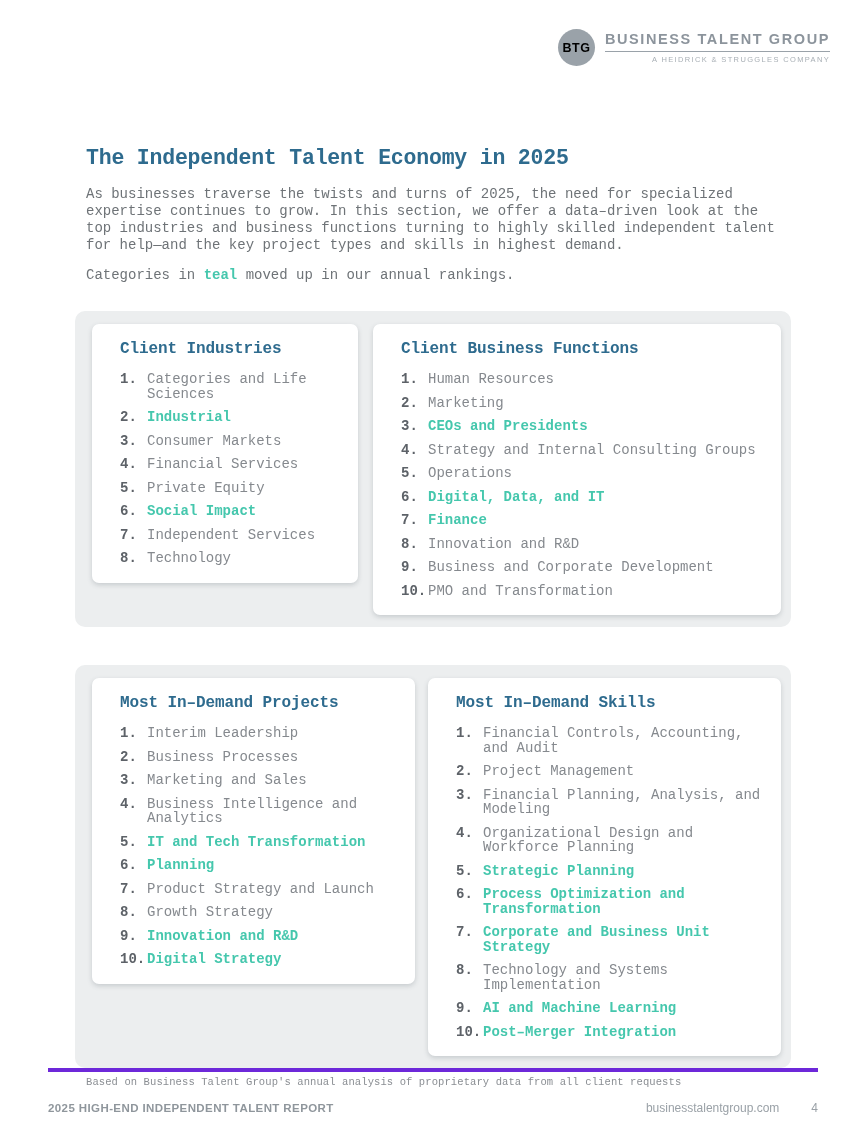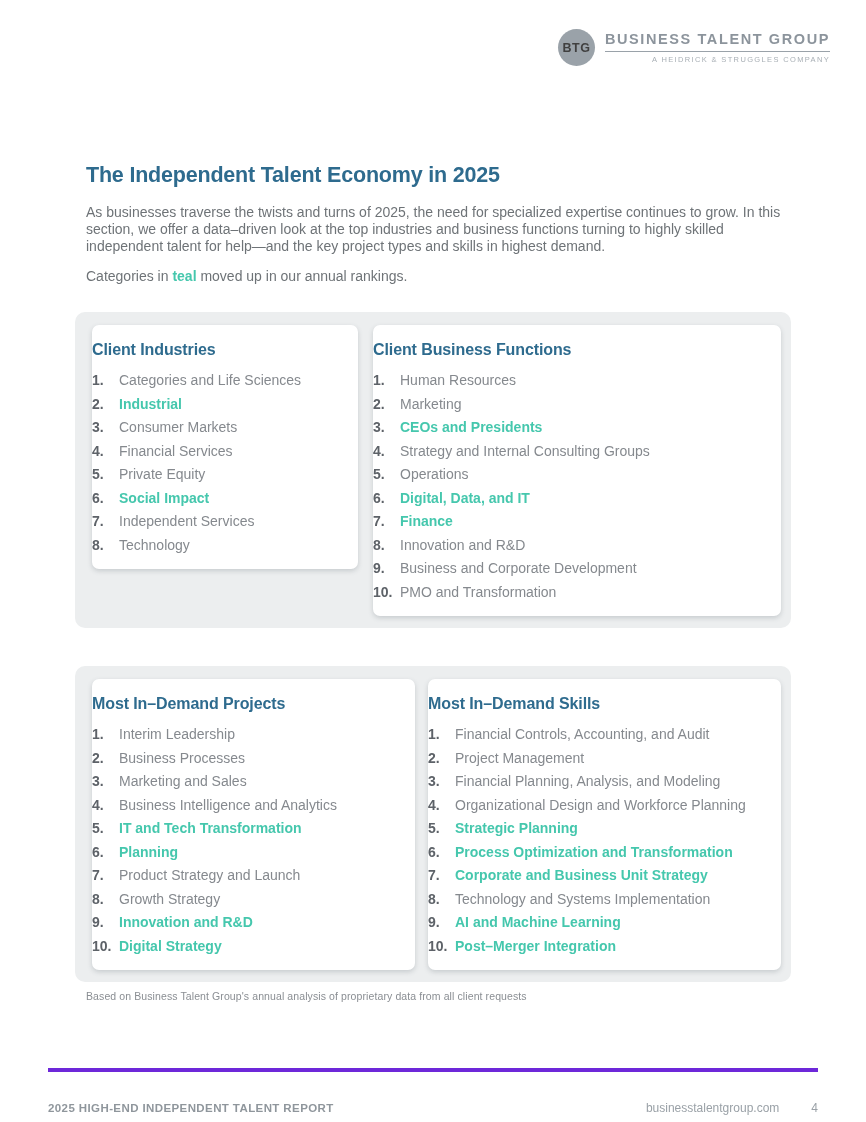--- a/index.html
+++ b/index.html
@@ -20,21 +20,21 @@
     top: 29px;
     right: 36px;
     display: flex;
     align-items: center;
     gap: 10px;
   }
   .logo-circle {
     width: 37px; height: 37px;
     border-radius: 50%;
     background: #9aa2a9;
-    color: #404040;
+    color: #000000;
     font-size: 12.5px;
     font-weight: bold;
     letter-spacing: 0.5px;
     display: flex; align-items: center; justify-content: center; margin-left: 9px;
   }
   .logo-wordmark {
     font-size: 14.5px;
     font-weight: bold;
     color: #8c949c;
     letter-spacing: 1.6px;
@@ -47,23 +47,24 @@
     font-size: 7.5px;
     color: #a8afb5;
     letter-spacing: 1.35px;
     text-align: right;
     white-space: nowrap;
   }
 
   
   .main {
     position: absolute;
-    top: 163px;
+    top: 146px;
     left: 86px;
     width: 716px;
+    font-family: Liberation Mono, monospace;
   }
   .page-title {
     font-size: 21.5px;
     font-weight: bold;
     color: var(--heading_blue, #2e6b8e);
     letter-spacing: -0.2px;
     margin-bottom: 16px;
   }
   .intro {
     width: 700px;
@@ -89,21 +90,21 @@
     padding: 13px 10px 12px 17px;
     display: flex;
     gap: 15px;
     align-items: flex-start;
   }
   .panel-2 { margin-top: 38px; gap: 13px; }
   .card {
     background: #ffffff;
     border-radius: 7px;
     box-shadow: 0 2px 5px rgba(70, 80, 90, 0.22);
-    padding: 16px 10px 15px 0;
+    padding: 16px 10px 15px 28px;
   }
   .card-industries { width: 266px; }
   .card-functions  { width: 408px; }
   .card-projects   { width: 323px; }
   .card-skills     { width: 353px; }
   .card-title {
     font-size: 16px;
     font-weight: bold;
     color: var(--heading_blue, #2e6b8e);
     letter-spacing: -0.1px;

